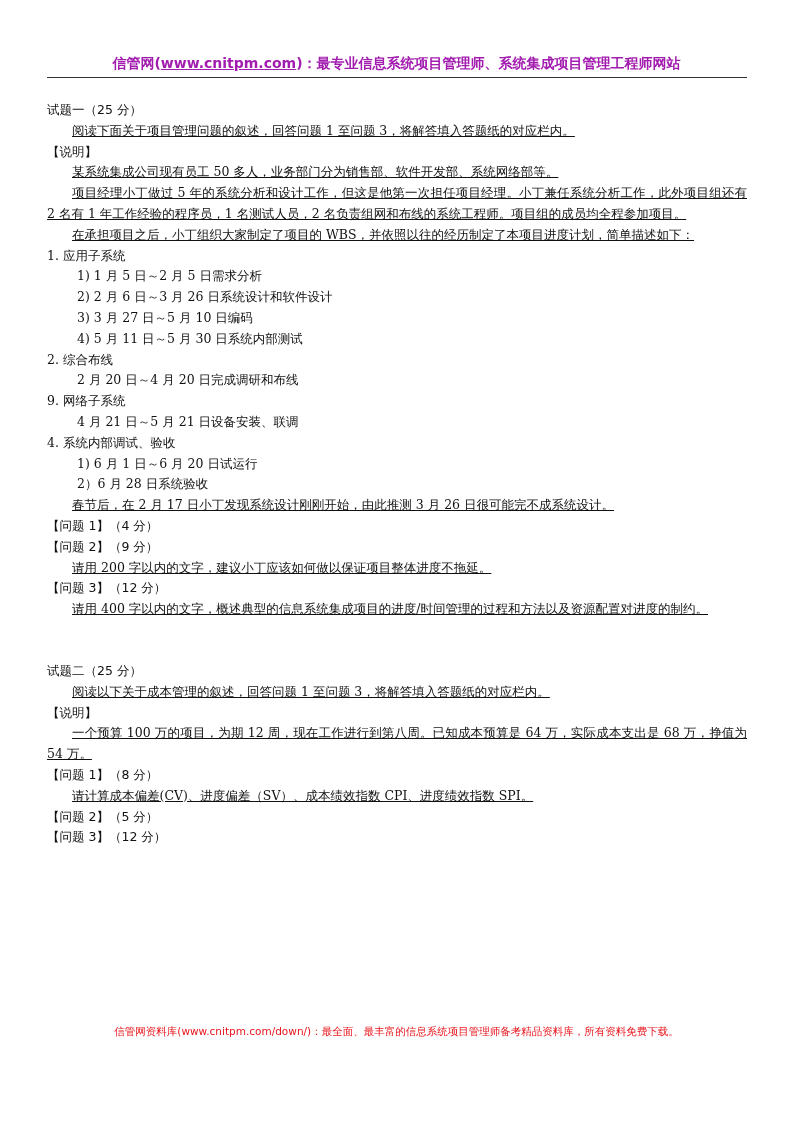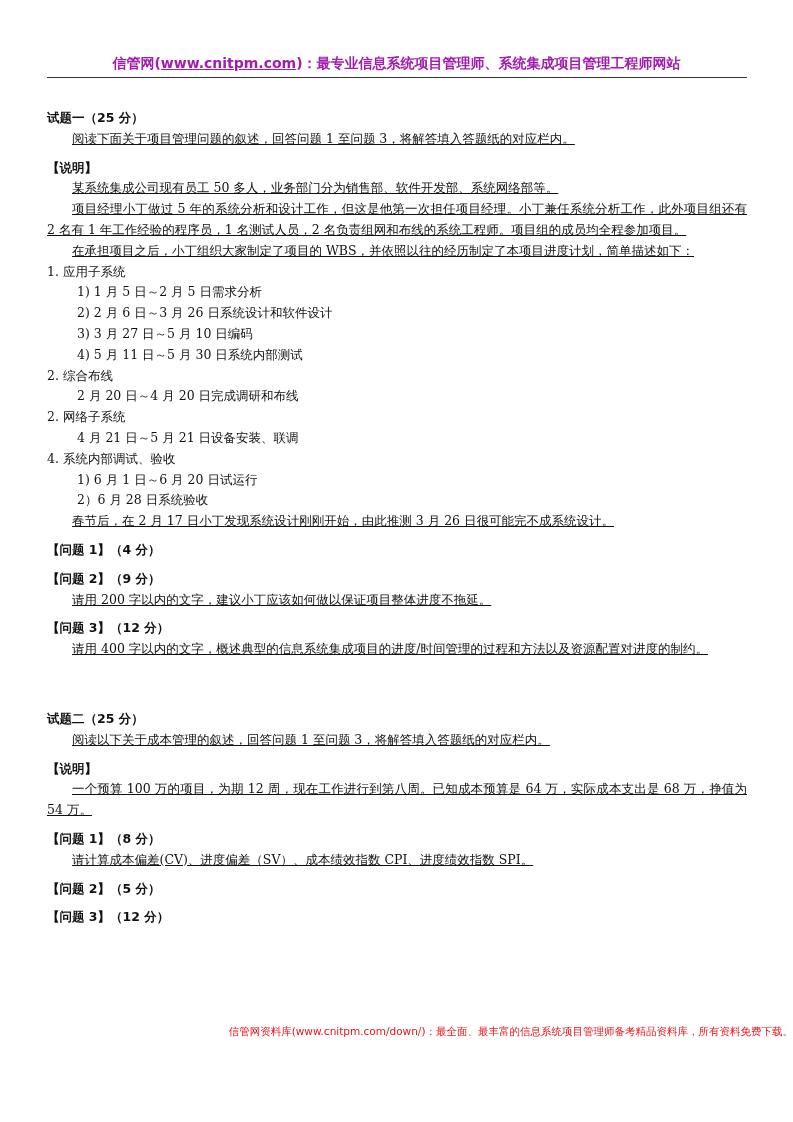--- a/index.html
+++ b/index.html
@@ -19,25 +19,25 @@
     position: absolute; left: 47px; top: 77px; width: 700px; height: 0;
     border-top: 1.5px solid #333333;
   }
   .content {
     position: absolute; left: 47px; top: 100px; width: 700px;
     font-size: 12.5px; line-height: 20.8px;
   }
   .p { margin: 0; }
   .indent { text-indent: 25px; text-decoration: underline; }
   .subsub { padding-left: 30px; }
-  .bold { font-weight: bold; font-family: "DejaVu Sans", "Liberation Sans", sans-serif; font-size: 12.5px; margin-top: 8px; }
+  .bold { font-weight: normal; font-family: "DejaVu Sans", "Liberation Sans", sans-serif; font-size: 12.5px; }
   .justify { text-align: justify; }
   .gap { height: 41px; }
   .footer {
-    position: absolute; left: 0; top: 1025px; width: 793px; text-align: right;
+    position: absolute; left: 0; top: 1025px; width: 793px; text-align: center;
     font-size: 10.5px; color: #e8141b;
     font-family: "DejaVu Sans", "Liberation Sans", sans-serif;
   }
 </style>
 </head>
 <body>
 
 <div class="header">
   <span>信管网(</span><span class="url">www.cnitpm.com</span><span>)：最专业信息系统项目管理师、系统集成项目管理工程师网站</span>
 </div>
@@ -52,21 +52,21 @@
   <p class="p indent justify">项目经理小丁做过 5 年的系统分析和设计工作，但这是他第一次担任项目经理。小丁兼任系统分析工作，此外项目组还有 2 名有 1 年工作经验的程序员，1 名测试人员，2 名负责组网和布线的系统工程师。项目组的成员均全程参加项目。</p>
   <p class="p indent justify">在承担项目之后，小丁组织大家制定了项目的 WBS，并依照以往的经历制定了本项目进度计划，简单描述如下：</p>
 
   <p class="p">1. 应用子系统</p>
   <p class="p subsub">1) 1 月 5 日～2 月 5 日需求分析</p>
   <p class="p subsub">2) 2 月 6 日～3 月 26 日系统设计和软件设计</p>
   <p class="p subsub">3) 3 月 27 日～5 月 10 日编码</p>
   <p class="p subsub">4) 5 月 11 日～5 月 30 日系统内部测试</p>
   <p class="p">2. 综合布线</p>
   <p class="p subsub">2 月 20 日～4 月 20 日完成调研和布线</p>
-  <p class="p">2. 网络子系统</p>
+  <p class="p">9. 网络子系统</p>
   <p class="p subsub">4 月 21 日～5 月 21 日设备安装、联调</p>
   <p class="p">4. 系统内部调试、验收</p>
   <p class="p subsub">1) 6 月 1 日～6 月 20 日试运行</p>
   <p class="p subsub">2）6 月 28 日系统验收</p>
 
   <p class="p indent">春节后，在 2 月 17 日小丁发现系统设计刚刚开始，由此推测 3 月 26 日很可能完不成系统设计。</p>
 
   <p class="p bold">【问题 1】（4 分）</p>
   <p class="p bold">【问题 2】（9 分）</p>
   <p class="p indent">请用 200 字以内的文字，建议小丁应该如何做以保证项目整体进度不拖延。</p>

